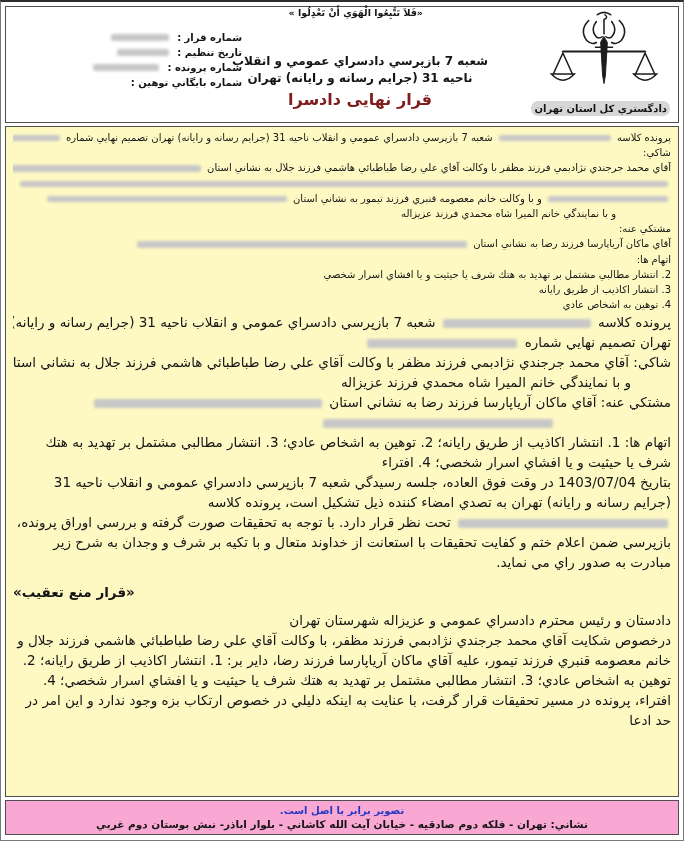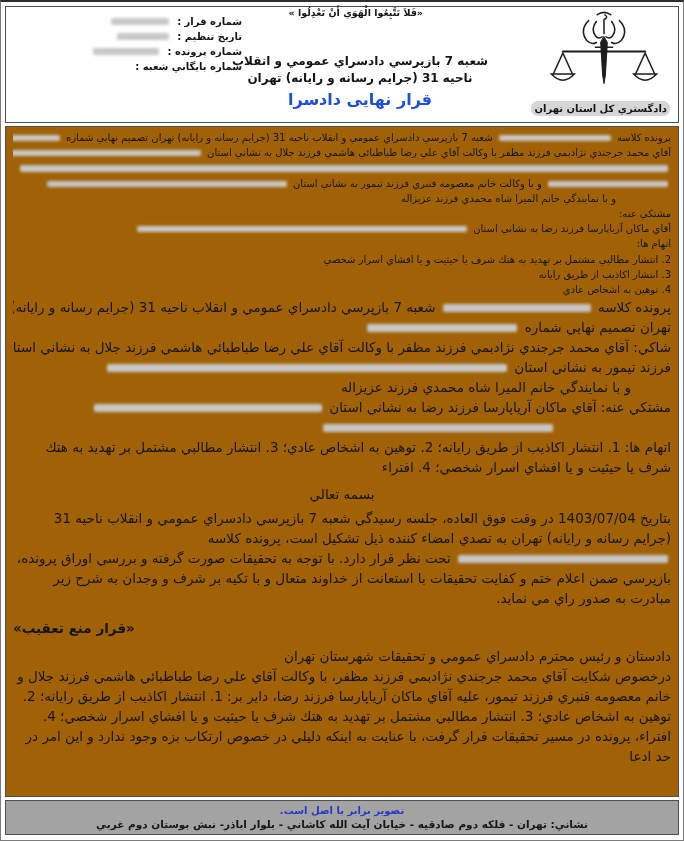--- a/index.html
+++ b/index.html
@@ -7,41 +7,41 @@
     width:684px;height:841px;box-sizing:border-box;margin:0 auto;
     background:#ffffff;direction:rtl;color:#141414;
     font-family:"DejaVu Sans",sans-serif;
     border:1px solid #7a7a7a;border-top:2px solid #2e2e2e;
     display:flex;flex-direction:column;
   }
   
   .header-box{position:relative;height:115px;margin:4px 4px 0 4px;border:1px solid #4f4f4f;flex:none;background:#fff;}
   .quote{position:absolute;top:0;right:255px;width:184px;text-align:right;
          font-weight:bold;font-size:9.5px;white-space:nowrap;}
-  .fields{position:absolute;top:7px;left:56px;width:180px;}
+  .fields{position:absolute;top:23px;left:56px;width:180px;}
   .frow{display:flex;align-items:center;gap:5px;font-size:10px;font-weight:bold;line-height:15px;white-space:nowrap;}
   .branch{position:absolute;top:46px;right:181px;width:274px;text-align:center;}
   .branch-title{font-weight:bold;font-size:12px;line-height:16.5px;}
   .doc-title{font-weight:bold;font-size:16px;margin-top:4px;}
   .emblem{position:absolute;top:2px;right:8px;width:132px;text-align:center;}
   .emblem svg{display:block;margin:0 auto;}
   .emblem-caption{display:inline-block;background:#d6d6d6;font-weight:bold;font-size:10px;line-height:13px;padding:1px 3px;white-space:nowrap;border-radius:7px;}
   
   .body-box{margin:3px 4px 0 4px;border:1px solid #4f4f4f;padding:3px 7px 2px;flex:1;overflow:hidden;
-            font-size:13.5px;line-height:20px;background:#a16207;}
+            font-size:13.5px;line-height:20px;background:#fef9c3;}
   .small{font-size:10px;line-height:15.2px;}
   .line{white-space:nowrap;overflow:hidden;}
   .flow{white-space:normal;}
   p.flow{margin:0;}
   .redaction{display:inline-block;height:.62em;background:#c7c7c7;border-radius:2px;
              filter:blur(1.5px);vertical-align:middle;margin:0 3px;}
   .bismillah{text-align:center;margin:7px 0 4px;}
   .ruling{text-align:left;font-weight:bold;margin:10px 0 8px;}
   
-  .footer-box{margin:3px 4px 5px 4px;border:1px solid #4f4f4f;text-align:center;padding:3px 0 2px;flex:none;background:#a3a3a3;}
+  .footer-box{margin:3px 4px 5px 4px;border:1px solid #4f4f4f;text-align:center;padding:3px 0 2px;flex:none;background:#f9a8d4;}
   .certify{font-weight:bold;font-size:10px;line-height:13px;}
   .address{font-weight:bold;font-size:10.5px;line-height:15px;color:#161616;}
 </style>
 </head>
 <body>
 
 <div class="page">
 
   <div class="header-box">
     <div class="quote">«فَلاَ تَتَّبِعُوا الْهَوَي أَنْ تَعْدِلُوا »</div>
@@ -53,27 +53,27 @@
         </div>
         <div class="frow">
           <span>تاريخ تنظيم :</span>
           <span class="redaction" style="width: 52px;"></span>
         </div>
         <div class="frow">
           <span>شماره پرونده :</span>
           <span class="redaction" style="width: 66px;"></span>
         </div>
         <div class="frow">
-          <span>شماره بايگاني شعبه :</span>
+          <span>شماره بايگاني توهين :</span>
         </div>
       </div>
 
     <div class="branch">
       <div class="branch-title">شعبه 7 بازپرسي دادسراي عمومي و انقلاب ناحيه 31 (جرايم رسانه و رايانه) تهران</div>
-      <div class="doc-title accent" style="color: #1d4ed8;">قرار نهايی دادسرا</div>
+      <div class="doc-title accent" style="color: #7f1d1d;">قرار نهايی دادسرا</div>
     </div>
 
     <div class="emblem">
       <svg viewBox="0 0 120 92" width="118" height="88" fill="none" stroke="#1c1c1c" stroke-width="1.6" stroke-linecap="round">
 
         <path d="M53 6 q7 -5 14 0"></path>
         <path d="M60 11 q5 -2 1 -5 M60 11 v15"></path>
         <path d="M52 13 q-6 8 -1 15 q3 4 7 1"></path>
         <path d="M44 12 q-10 10 -2 21 q5 5 10 2"></path>
         <path d="M68 13 q6 8 1 15 q-3 4 -7 1"></path>
@@ -92,50 +92,49 @@
         <path d="M91 68 Q103 81 115 68 Z" fill="#ffffff"></path>
       </svg>
       <span class="emblem-caption">دادگستري كل استان تهران</span>
     </div>
   </div>
 
   <div class="body-box">
 
     <div class="small">
         <div class="line"><span>پرونده كلاسه </span><span class="redaction" style="width: 112px;"></span><span> شعبه 7 بازپرسي دادسراي عمومي و انقلاب ناحيه 31 (جرايم رسانه و رايانه) تهران تصميم نهايي شماره </span><span class="redaction" style="width: 80px;"></span></div>
+        <div class="line"><span>شاكي:</span></div>
         <div class="line"><span>آقاي محمد جرجندي نژادبمي فرزند مظفر با وكالت آقاي علي رضا طباطبائي هاشمي فرزند جلال به نشاني استان </span><span class="redaction" style="width: 220px;"></span></div>
         <div class="line"><span class="redaction" style="width: 648px;"></span></div>
         <div class="line"><span class="redaction" style="width: 120px;"></span><span> و با وكالت خانم معصومه قنبري فرزند تيمور به نشاني استان </span><span class="redaction" style="width: 240px;"></span></div>
         <div class="line" style="padding-right: 55px;"><span>و با نمايندگي خانم الميرا شاه محمدي فرزند عزيزاله</span></div>
         <div class="line"><span>مشتكي عنه:</span></div>
         <div class="line"><span>آقاي ماكان آرياپارسا فرزند رضا به نشاني استان </span><span class="redaction" style="width: 330px;"></span></div>
         <div class="line"><span>اتهام ها:</span></div>
         <div class="line"><span>2. انتشار مطالبي مشتمل بر تهديد به هتك شرف يا حيثيت و يا افشاي اسرار شخصي</span></div>
         <div class="line"><span>3. انتشار اكاذيب از طريق رايانه</span></div>
         <div class="line"><span>4. توهين به اشخاص عادي</span></div>
       </div>
 
     <div>
         <div class="line"><span>پرونده كلاسه </span><span class="redaction" style="width: 148px;"></span><span> شعبه 7 بازپرسي دادسراي عمومي و انقلاب ناحيه 31 (جرايم رسانه و رايانه)</span></div>
         <div class="line"><span>تهران تصميم نهايي شماره </span><span class="redaction" style="width: 150px;"></span></div>
         <div class="line"><span>شاكي:  آقاي محمد جرجندي نژادبمي فرزند مظفر با وكالت آقاي علي رضا طباطبائي هاشمي فرزند جلال به نشاني استان</span></div>
-        <div class="line"><span>فرزند تيمور به نشاني استان </span><span class="redaction" style="width: 400px;"></span></div>
         <div class="line" style="padding-right: 40px;"><span>و با نمايندگي خانم الميرا شاه محمدي فرزند عزيزاله</span></div>
         <div class="line"><span>مشتكي عنه:  آقاي ماكان آرياپارسا فرزند رضا به نشاني استان </span><span class="redaction" style="width: 228px;"></span></div>
         <div class="line" style="padding-right: 115px;"><span class="redaction" style="width: 230px;"></span></div>
         <div class="flow"><span>اتهام ها: 1. انتشار اكاذيب از طريق رايانه؛ 2. توهين به اشخاص عادي؛ 3. انتشار مطالبي مشتمل بر تهديد به هتك شرف يا حيثيت و يا افشاي اسرار شخصي؛ 4. افتراء</span></div>
       </div>
 
-    <div class="bismillah">بسمه تعالي</div>
 
     <p class="flow"><span>بتاريخ 1403/07/04 در وقت فوق العاده، جلسه رسيدگي شعبه 7 بازپرسي دادسراي عمومي و انقلاب ناحيه 31 (جرايم رسانه و رايانه) تهران به تصدي امضاء كننده ذيل تشكيل است، پرونده كلاسه </span><span class="redaction" style="width: 210px;"></span><span> تحت نظر قرار دارد. با توجه به تحقيقات صورت گرفته و بررسي اوراق پرونده، بازپرسي ضمن اعلام ختم و كفايت تحقيقات با استعانت از خداوند متعال و با تكيه بر شرف و وجدان به شرح زير مبادرت به صدور راي مي نمايد.</span></p>
 
     <div class="ruling">«قرار منع تعقيب»</div>
 
-    <div class="line">دادستان و رئيس محترم دادسراي عمومي و تحقيقات شهرستان تهران</div>
+    <div class="line">دادستان و رئيس محترم دادسراي عمومي و عزيزاله شهرستان تهران</div>
 
     <p class="flow">درخصوص شكايت آقاي محمد جرجندي نژادبمي فرزند مظفر، با وكالت آقاي علي رضا طباطبائي هاشمي فرزند جلال و خانم معصومه قنبري فرزند تيمور، عليه آقاي ماكان آرياپارسا فرزند رضا، داير بر: 1. انتشار اكاذيب از طريق رايانه؛ 2. توهين به اشخاص عادي؛ 3. انتشار مطالبي مشتمل بر تهديد به هتك شرف يا حيثيت و يا افشاي اسرار شخصي؛ 4. افتراء، پرونده در مسير تحقيقات قرار گرفت، با عنايت به اينكه دليلي در خصوص ارتكاب بزه وجود ندارد و اين امر در حد ادعا</p>
   </div>
 
   <div class="footer-box">
     <div class="certify accent" style="color: rgb(36, 56, 196);">تصوير برابر با اصل است.</div>
     <div class="address">نشاني:  تهران - فلكه دوم صادقيه - خيابان آيت الله كاشاني - بلوار اباذر- نبش بوستان دوم غربي</div>
   </div>
 
 </div>

